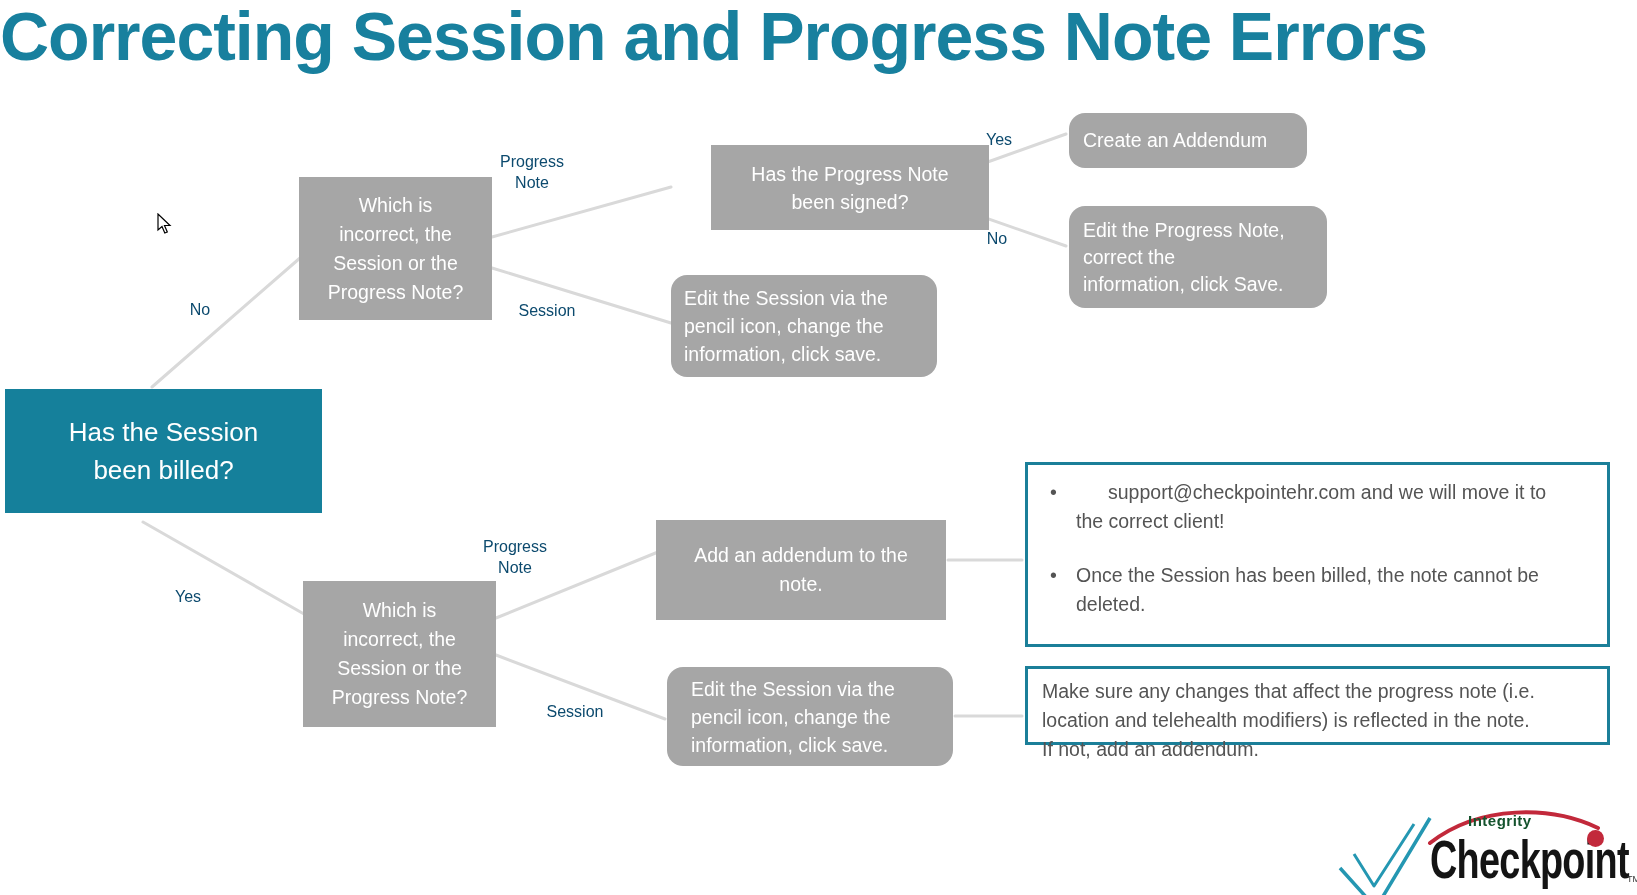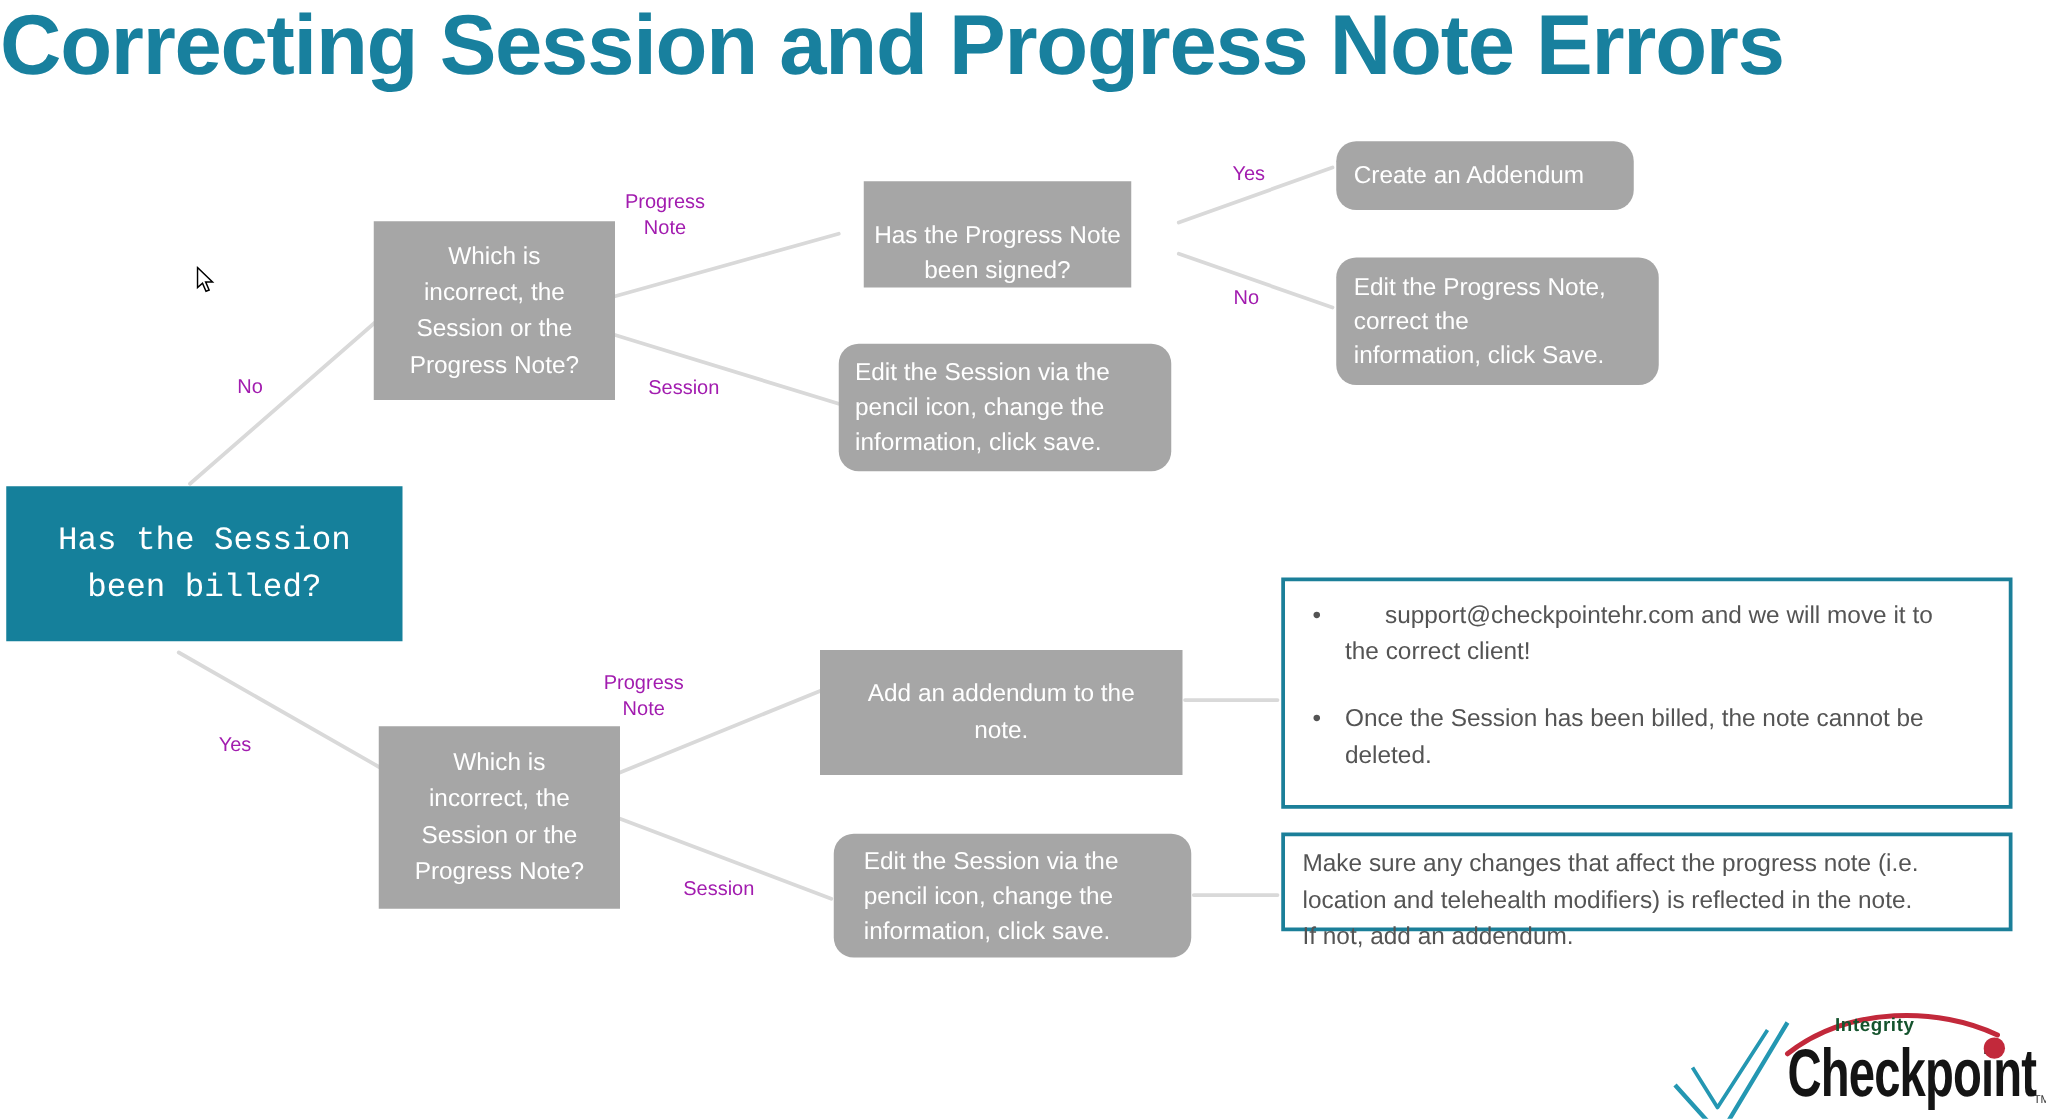--- a/index.html
+++ b/index.html
@@ -17,32 +17,32 @@
   .connectors{position:absolute;left:0;top:0;z-index:1;}
   .connectors line{stroke:#D9D9D9;stroke-width:3;stroke-linecap:round;}
   
   .box{
     position:absolute;background:#A6A6A6;color:#ffffff;
     font-size:19.5px;line-height:29px;display:flex;align-items:center;
     justify-content:center;text-align:center;white-space:pre-line;
     box-sizing:border-box;z-index:2;
   }
   .box.left{justify-content:flex-start;text-align:left;border-radius:16px;}
-  #box-root{left:5px;top:389px;width:317px;height:124px;background:#15809B;font-size:26px;line-height:38px;font-family:Liberation Mono, monospace;}
+  #box-root{left:5px;top:389px;width:317px;height:124px;background:#15809B;font-size:26px;line-height:38px;}
   #box-which-top{left:299px;top:177px;width:193px;height:143px;}
-  #box-signed{left:691px;top:145px;width:214px;height:85px;line-height:28px;align-items:flex-end;}
+  #box-signed{left:711px;top:145px;width:278px;height:85px;line-height:28px;}
   #box-create{left:1069px;top:113px;width:238px;height:55px;padding-left:14px;}
   #box-edit-pn{left:1069px;top:206px;width:258px;height:102px;line-height:27px;padding-left:14px;}
   #box-edit-s-top{left:671px;top:275px;width:266px;height:102px;line-height:28px;padding-left:13px;}
   #box-which-bottom{left:303px;top:581px;width:193px;height:146px;}
   #box-add-addendum{left:656px;top:520px;width:290px;height:100px;}
   #box-edit-s-bottom{left:667px;top:667px;width:286px;height:99px;line-height:28px;padding-left:24px;}
   
   .edge-label{
-    position:absolute;color:#a21caf;font-size:16px;line-height:21px;
+    position:absolute;color:#0c4a6e;font-size:16px;line-height:21px;
     text-align:center;white-space:pre-line;z-index:2;
   }
   #lbl-no-left{left:172px;top:299px;width:56px;}
   #lbl-yes-left{left:160px;top:586px;width:56px;}
   #lbl-pn-top{left:492px;top:151px;width:80px;}
   #lbl-session-top{left:507px;top:300px;width:80px;}
   #lbl-yes-right{left:971px;top:129px;width:56px;}
   #lbl-no-right{left:969px;top:228px;width:56px;}
   #lbl-pn-bottom{left:475px;top:536px;width:80px;}
   #lbl-session-bottom{left:530px;top:701px;width:90px;}

